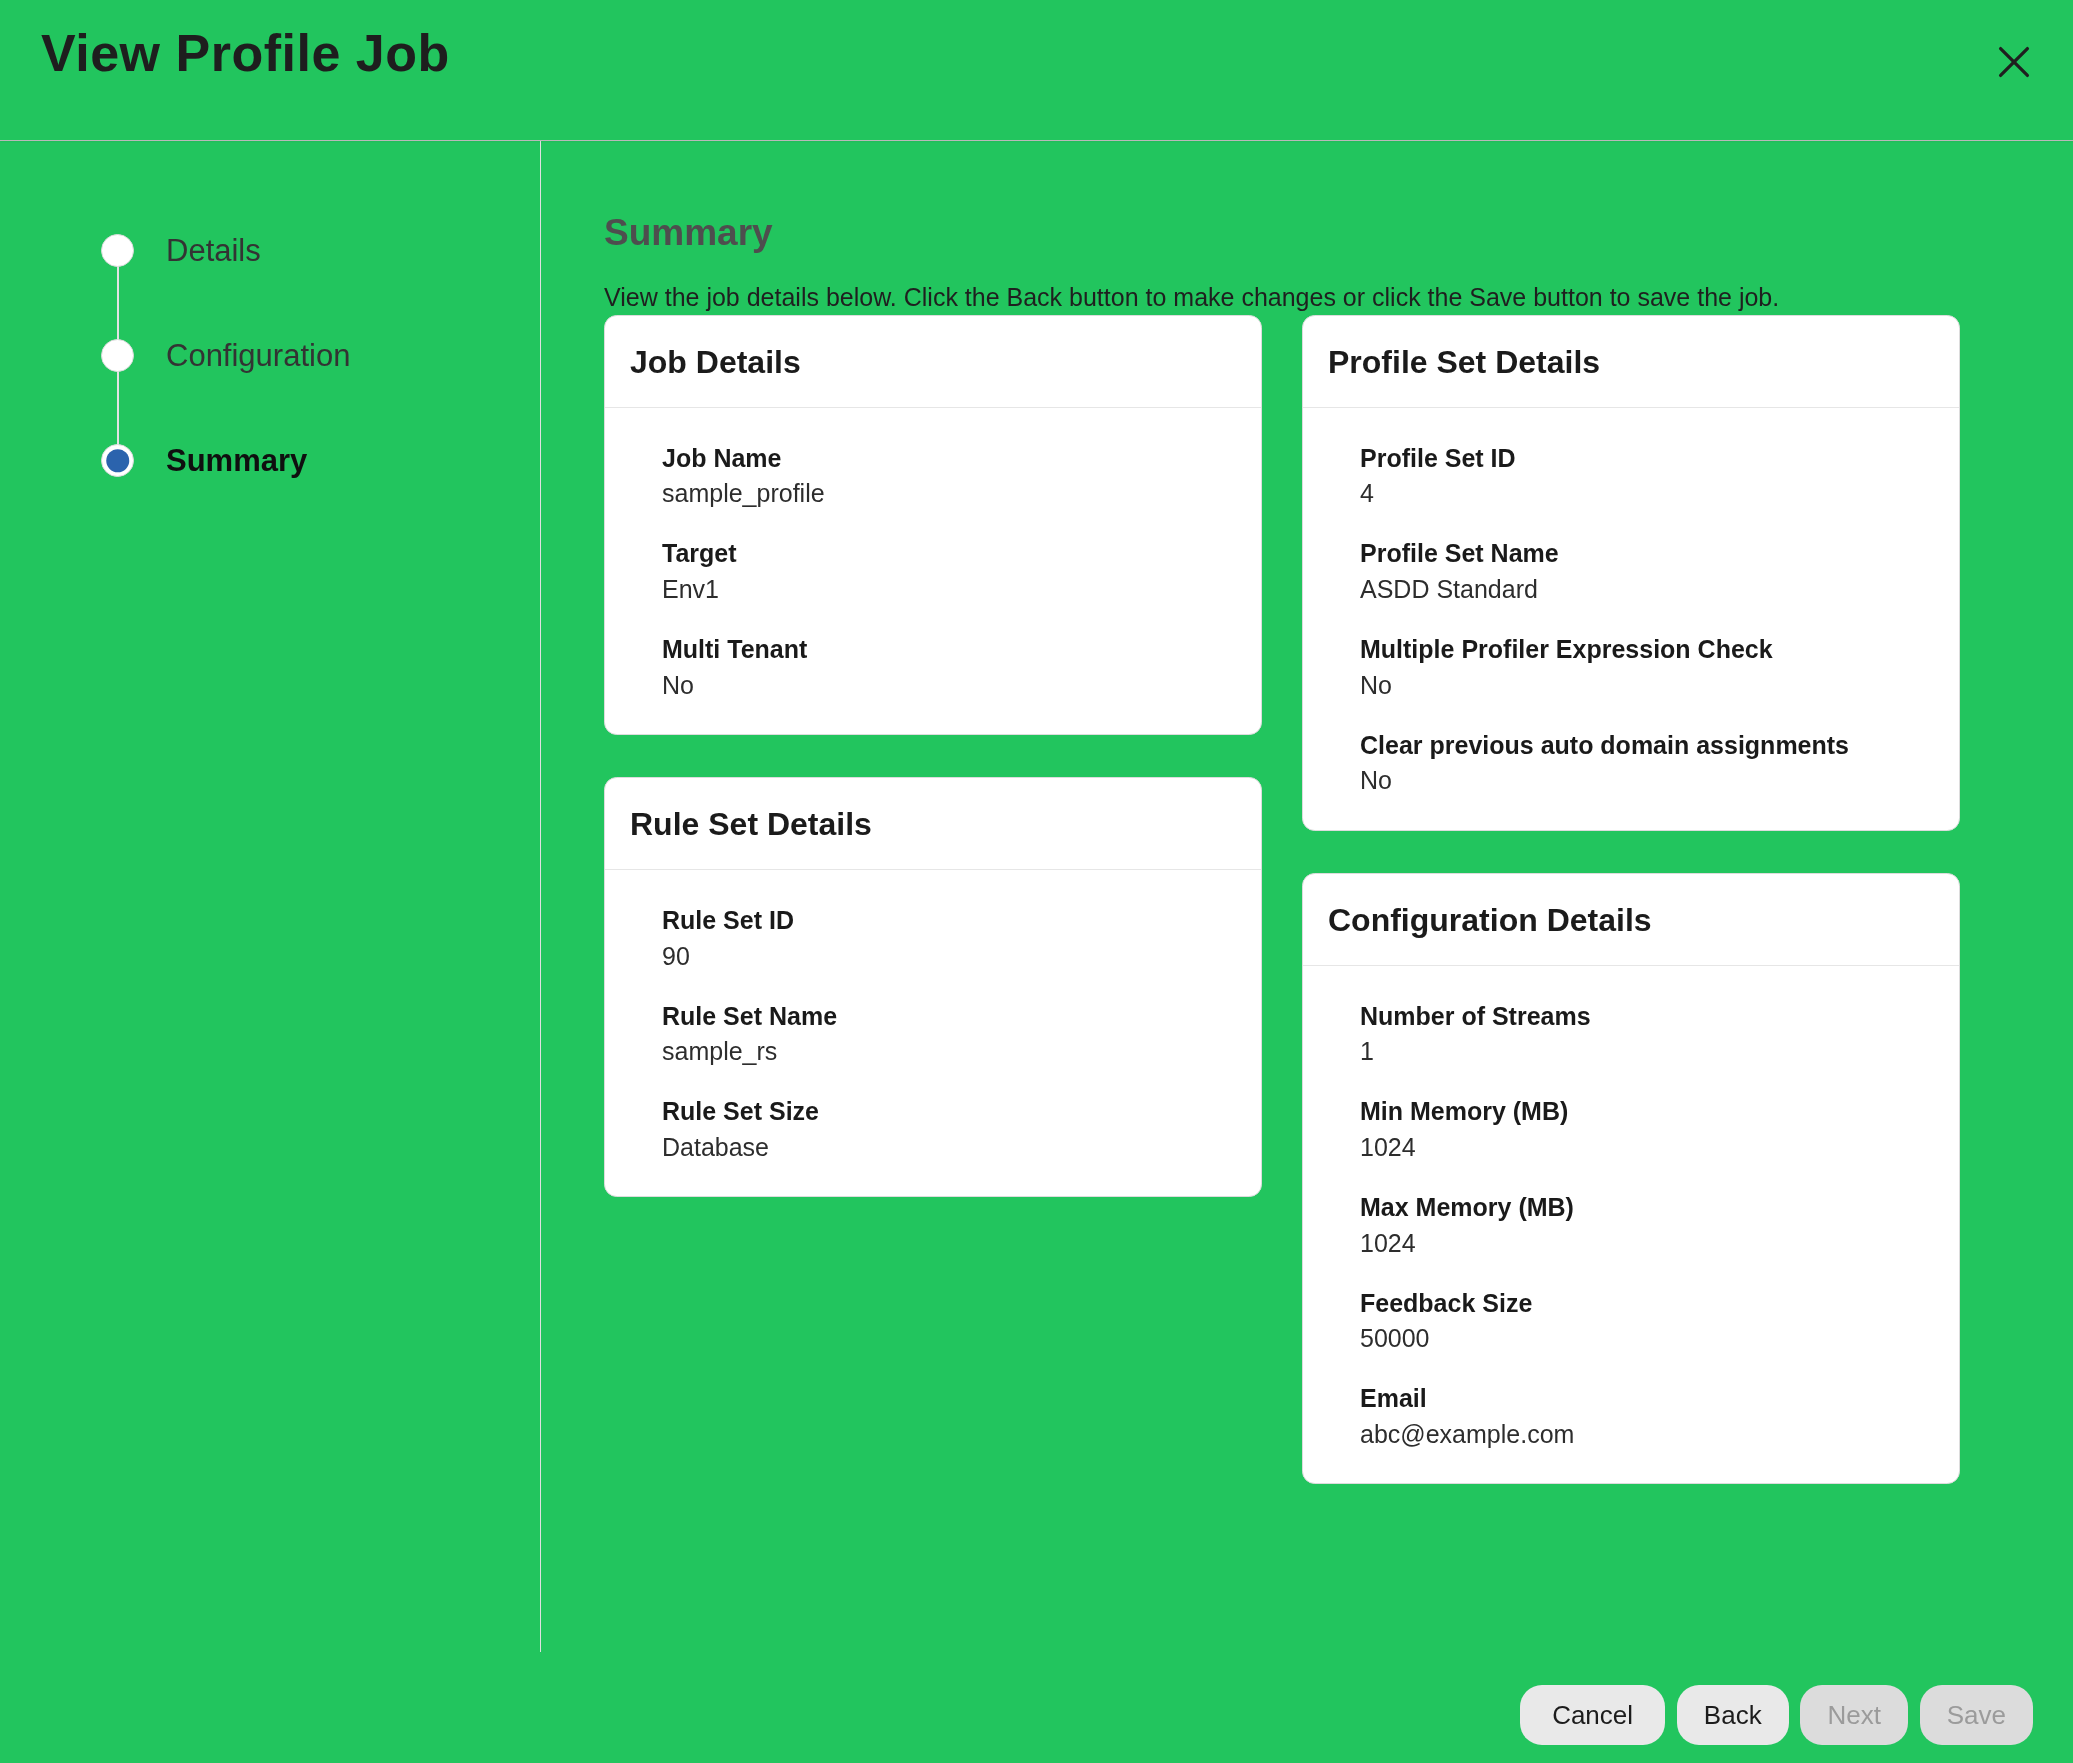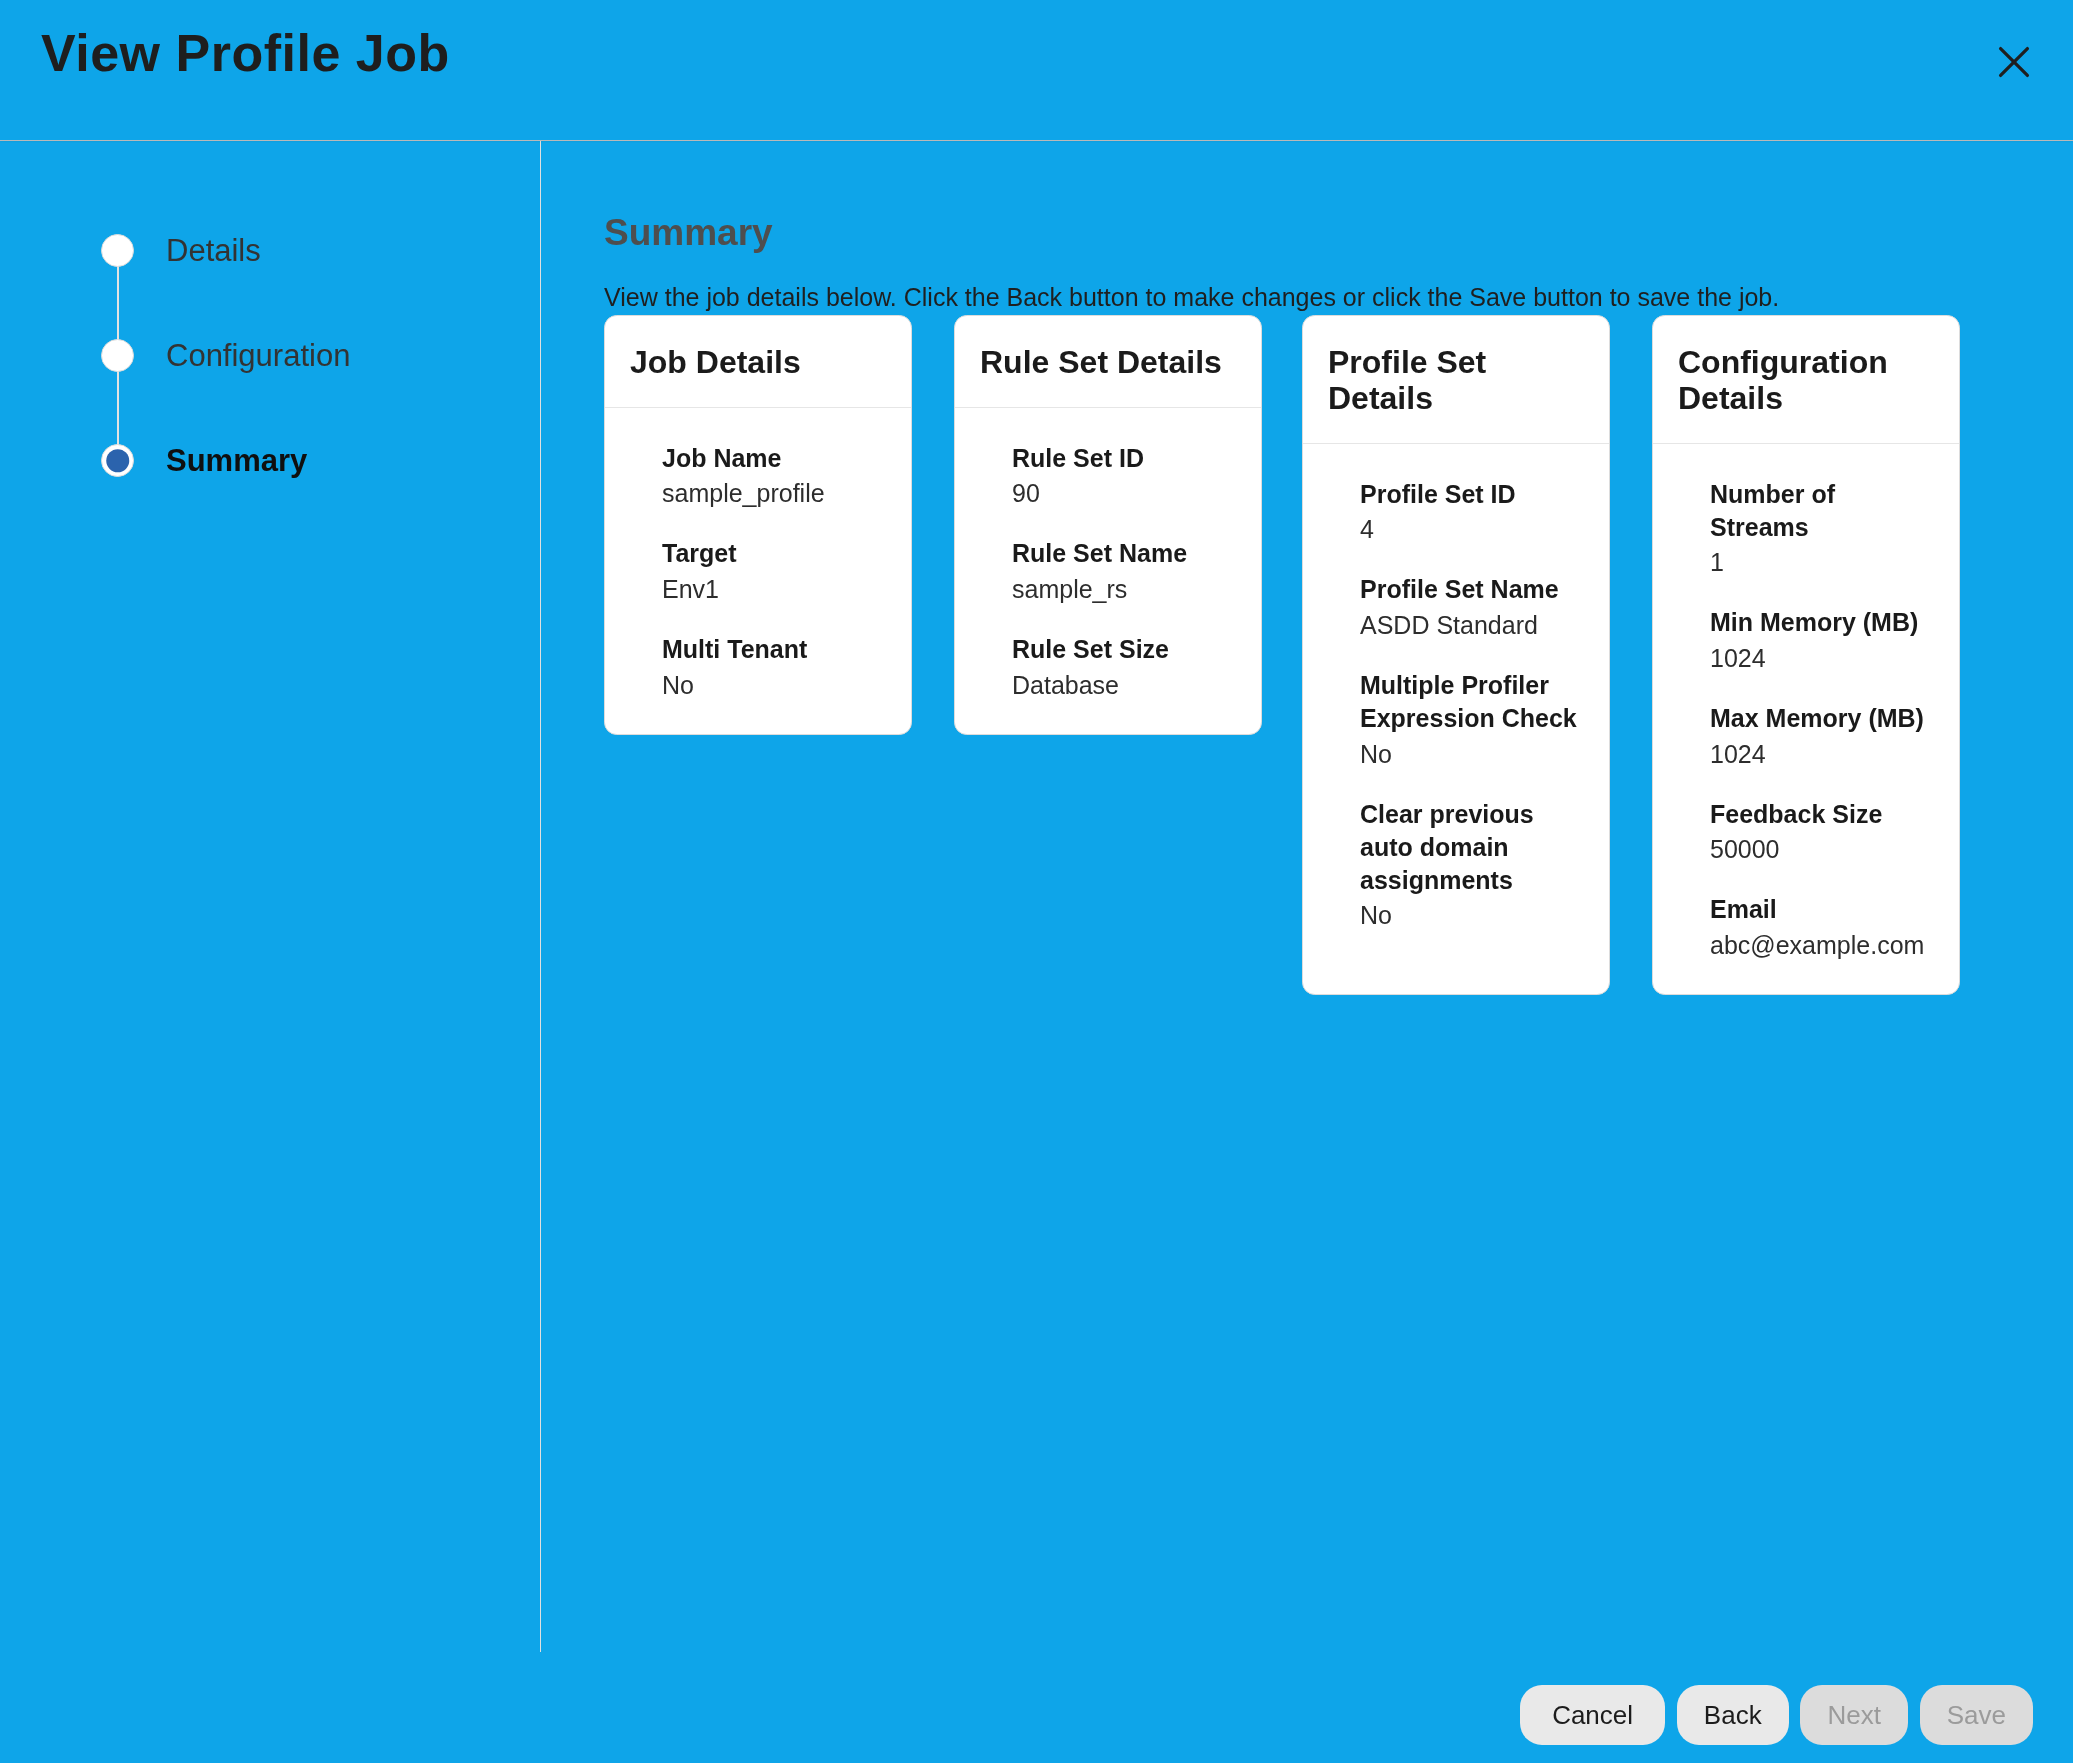--- a/index.html
+++ b/index.html
@@ -3,21 +3,21 @@
 <meta charset="utf-8">
 <style>
   * { margin: 0; padding: 0; box-sizing: border-box; }
   html, body { background: #ffffff; }
   body {
     width: 2073px; height: 1764px;
     font-family: "Liberation Sans", sans-serif;
     color: #1f1f1f;
     overflow: hidden;
   }
-  .dialog { width: 2073px; height: 1764px; display: flex; flex-direction: column; background: #0ea5e9; }
+  .dialog { width: 2073px; height: 1764px; display: flex; flex-direction: column; background: #22c55e; }
 
   
   .dialog-header {
     position: relative;
     height: 141px; flex: 0 0 141px;
     padding: 22px 0 0 41px;
     border-bottom: 0.9px solid #b9b9b9;
     box-shadow: 0 0.9px 2.7px rgba(0,0,0,0.10);
     z-index: 2;
   }
@@ -64,21 +64,21 @@
   }
   .step-label { margin-left: 32px; font-size: 31px; color: #333333; line-height: 33px; }
   .step.active .step-label { font-weight: bold; color: #0f0f0f; }
 
   
   .main-content { flex: 1 1 auto; padding: 69px 0 0 63px; }
   .section-heading { font-size: 37px; font-weight: bold; color: #4e4e4e; line-height: 45px; margin-bottom: 23.5px; }
   .section-desc { font-size: 25px; color: #1f1f1f; line-height: 36px; }
 
   .cards-grid { display: flex; gap: 40px; align-items: flex-start; }
-  .cards-col { display: flex; flex-direction: row; gap: 42px; width: 658px; }
+  .cards-col { display: flex; flex-direction: column; gap: 42px; width: 658px; }
 
   .card {
     width: 658px;
     background: #ffffff;
     border: 0.9px solid #dcdcdc;
     border-radius: 12.7px;
     overflow: hidden;
   }
   .card-title {
     font-size: 32px; font-weight: bold; color: #1b1b1b;

